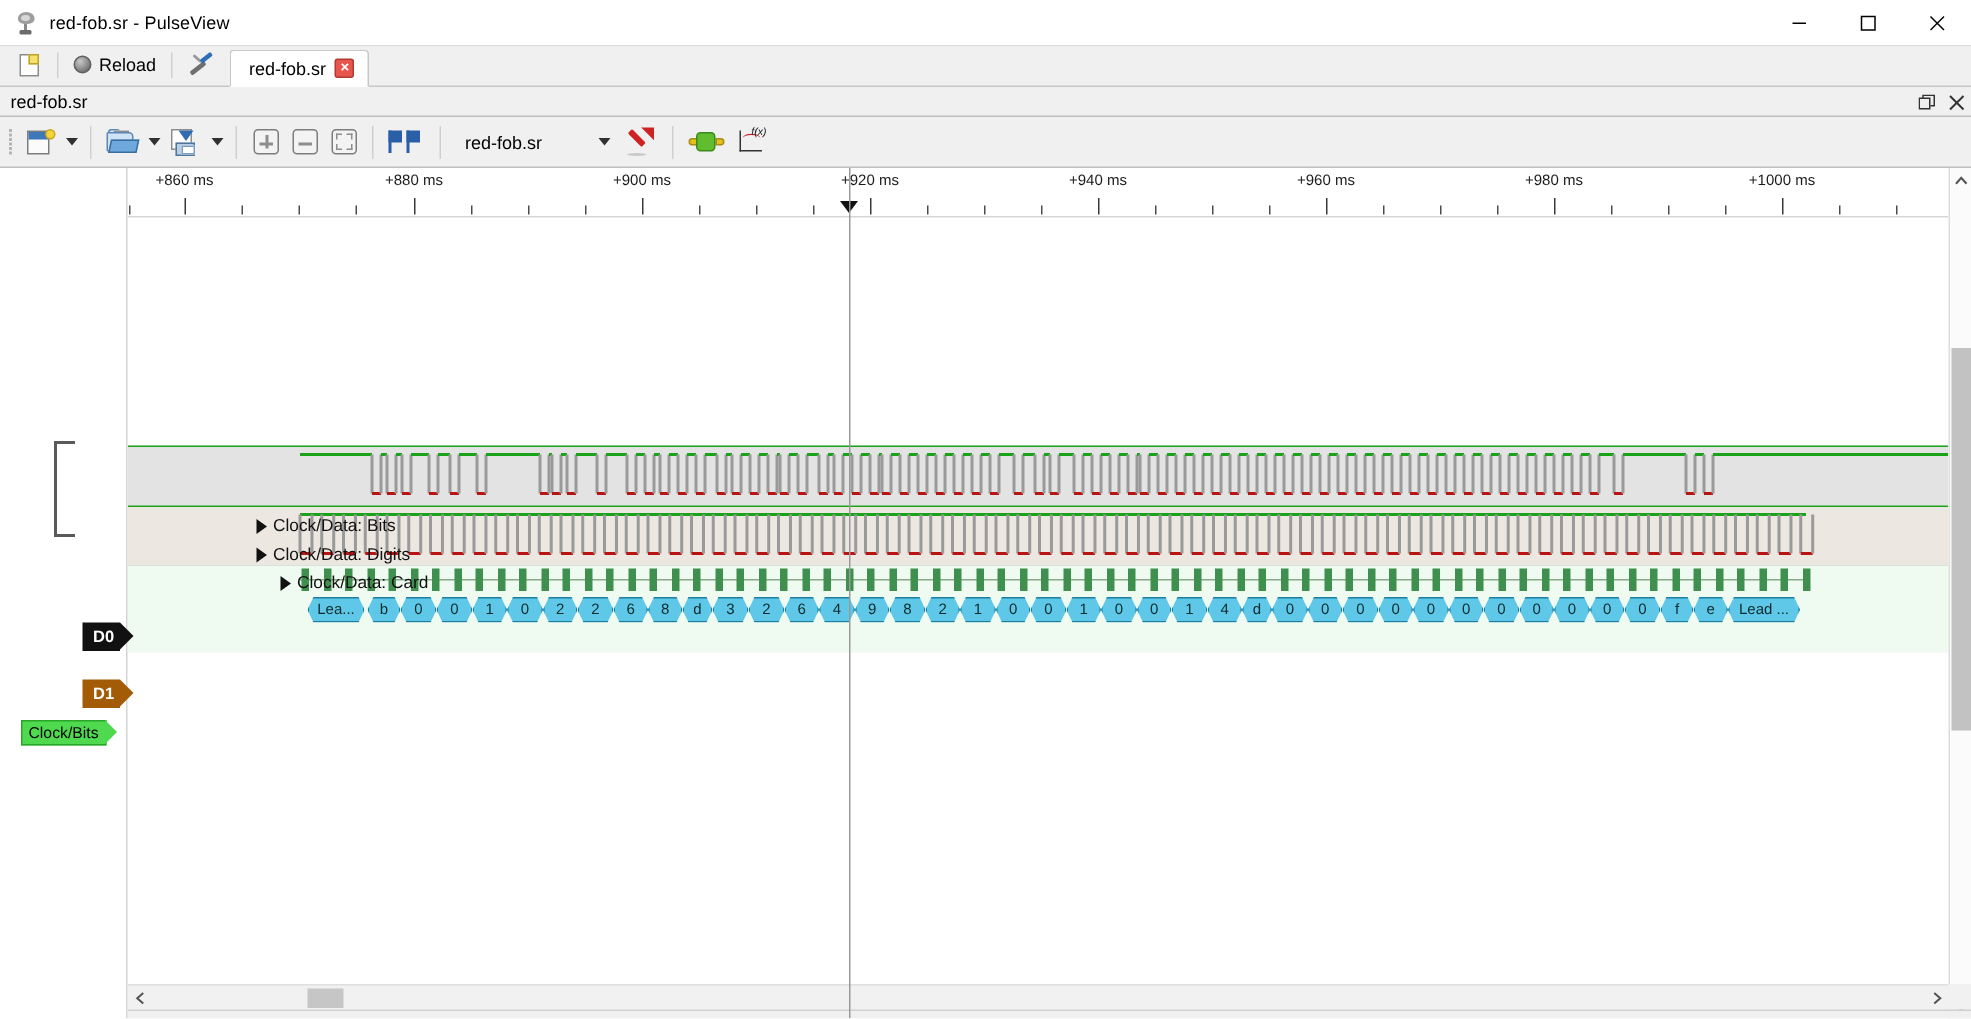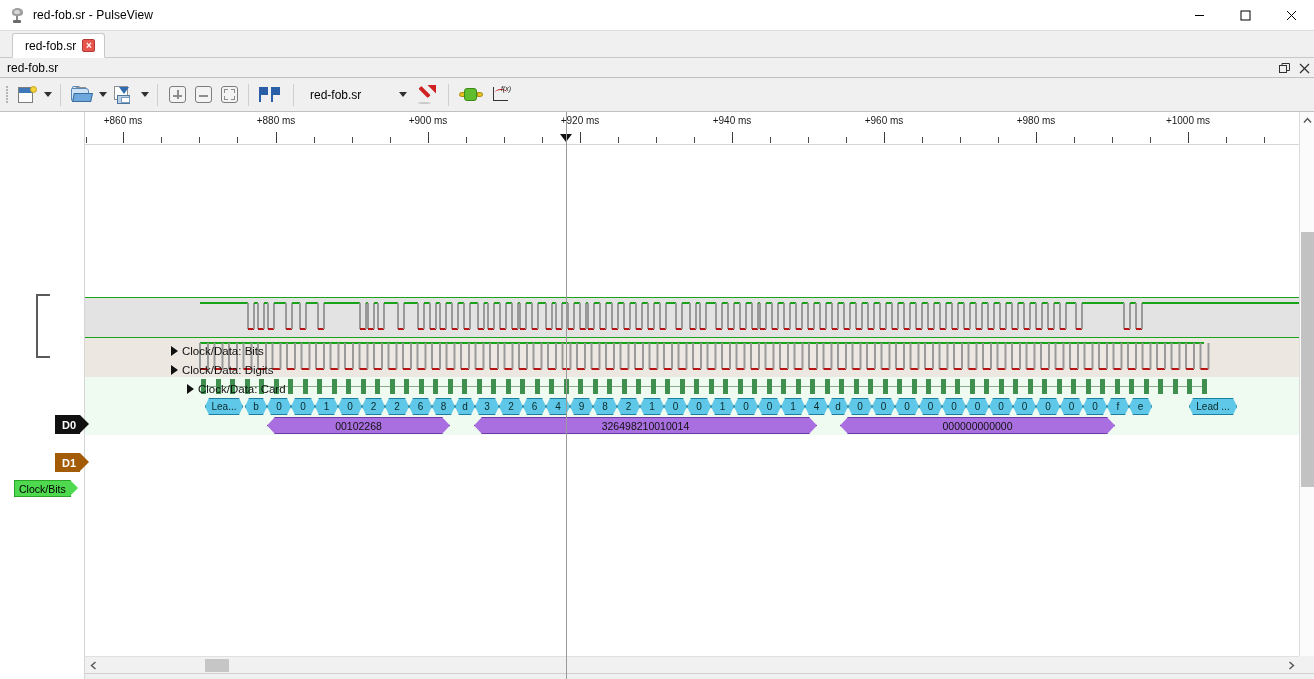--- a/index.html
+++ b/index.html
@@ -393,20 +393,38 @@
     <div class="win-btn close">
       <svg width="11" height="11" viewBox="0 0 11 11">
           <line x1="1" y1="1" x2="10" y2="10" stroke="currentColor" stroke-width="1"></line>
           <line x1="10" y1="1" x2="1" y2="10" stroke="currentColor" stroke-width="1"></line>
         </svg>
     </div>
   </div>
 </div>
 
 <div class="maintoolbar">
+  <div class="mt-left">
+    <div class="mt-icon-btn">
+      <div class="doc-icon"></div>
+    </div>
+    <div class="mt-sep"></div>
+    <div class="reload-btn">
+      <span class="reload-dot"></span>
+      <span>Reload</span>
+    </div>
+    <div class="mt-sep"></div>
+    <div class="mt-icon-btn">
+      <div class="wrench-icon">
+        <div class="w1"></div>
+          <div class="w3"></div>
+          <div class="w2"></div>
+      </div>
+    </div>
+  </div>
   <div class="tabstrip">
     <div class="tab">
       <span>red-fob.sr</span>
       <span class="tab-close">×</span>
     </div>
   </div>
 </div>
 
 <div class="docktitle">
   <span>red-fob.sr</span>
@@ -1206,26 +1224,21 @@
             <div class="ann ann-hex" style="left: 834px; width: 23px; top: 1px; height: 17px;">0</div>
             <div class="ann ann-hex" style="left: 857px; width: 24px; top: 1px; height: 17px;">0</div>
             <div class="ann ann-hex" style="left: 881px; width: 23px; top: 1px; height: 17px;">0</div>
             <div class="ann ann-hex" style="left: 904px; width: 24px; top: 1px; height: 17px;">0</div>
             <div class="ann ann-hex" style="left: 928px; width: 23px; top: 1px; height: 17px;">0</div>
             <div class="ann ann-hex" style="left: 951px; width: 24px; top: 1px; height: 17px;">0</div>
             <div class="ann ann-hex" style="left: 975px; width: 23px; top: 1px; height: 17px;">0</div>
             <div class="ann ann-hex" style="left: 998px; width: 24px; top: 1px; height: 17px;">0</div>
             <div class="ann ann-hex" style="left: 1022px; width: 22px; top: 1px; height: 17px;">f</div>
             <div class="ann ann-hex" style="left: 1044px; width: 23px; top: 1px; height: 17px;">e</div>
-            <div class="ann ann-hex" style="left: 1067px; width: 48px; top: 1px; height: 17px; margin-left: 37px;">Lead ...</div>
-          </div>
-        <div id="card-layer" style="position:absolute;left:0;right:0;top:39px;height:19px;">
-            <div class="ann ann-card" style="left: 182px; width: 183px; top: 1px; height: 17px;">00102268</div>
-            <div class="ann ann-card" style="left: 389px; width: 343px; top: 1px; height: 17px;">326498210010014</div>
-            <div class="ann ann-card" style="left: 755px; width: 275px; top: 1px; height: 17px;">000000000000</div>
+            <div class="ann ann-hex" style="left: 1067px; width: 48px; top: 1px; height: 17px;">Lead ...</div>
           </div>
       </div>
     </div>
 
     <div class="vcursor" style="left:481px;"></div>
 
     <div class="dec-labels">
       <div class="dec-label-row" style="top:233px;left:0;">
         <span class="tri-right"></span>
         <span>Clock/Data: Bits</span>

